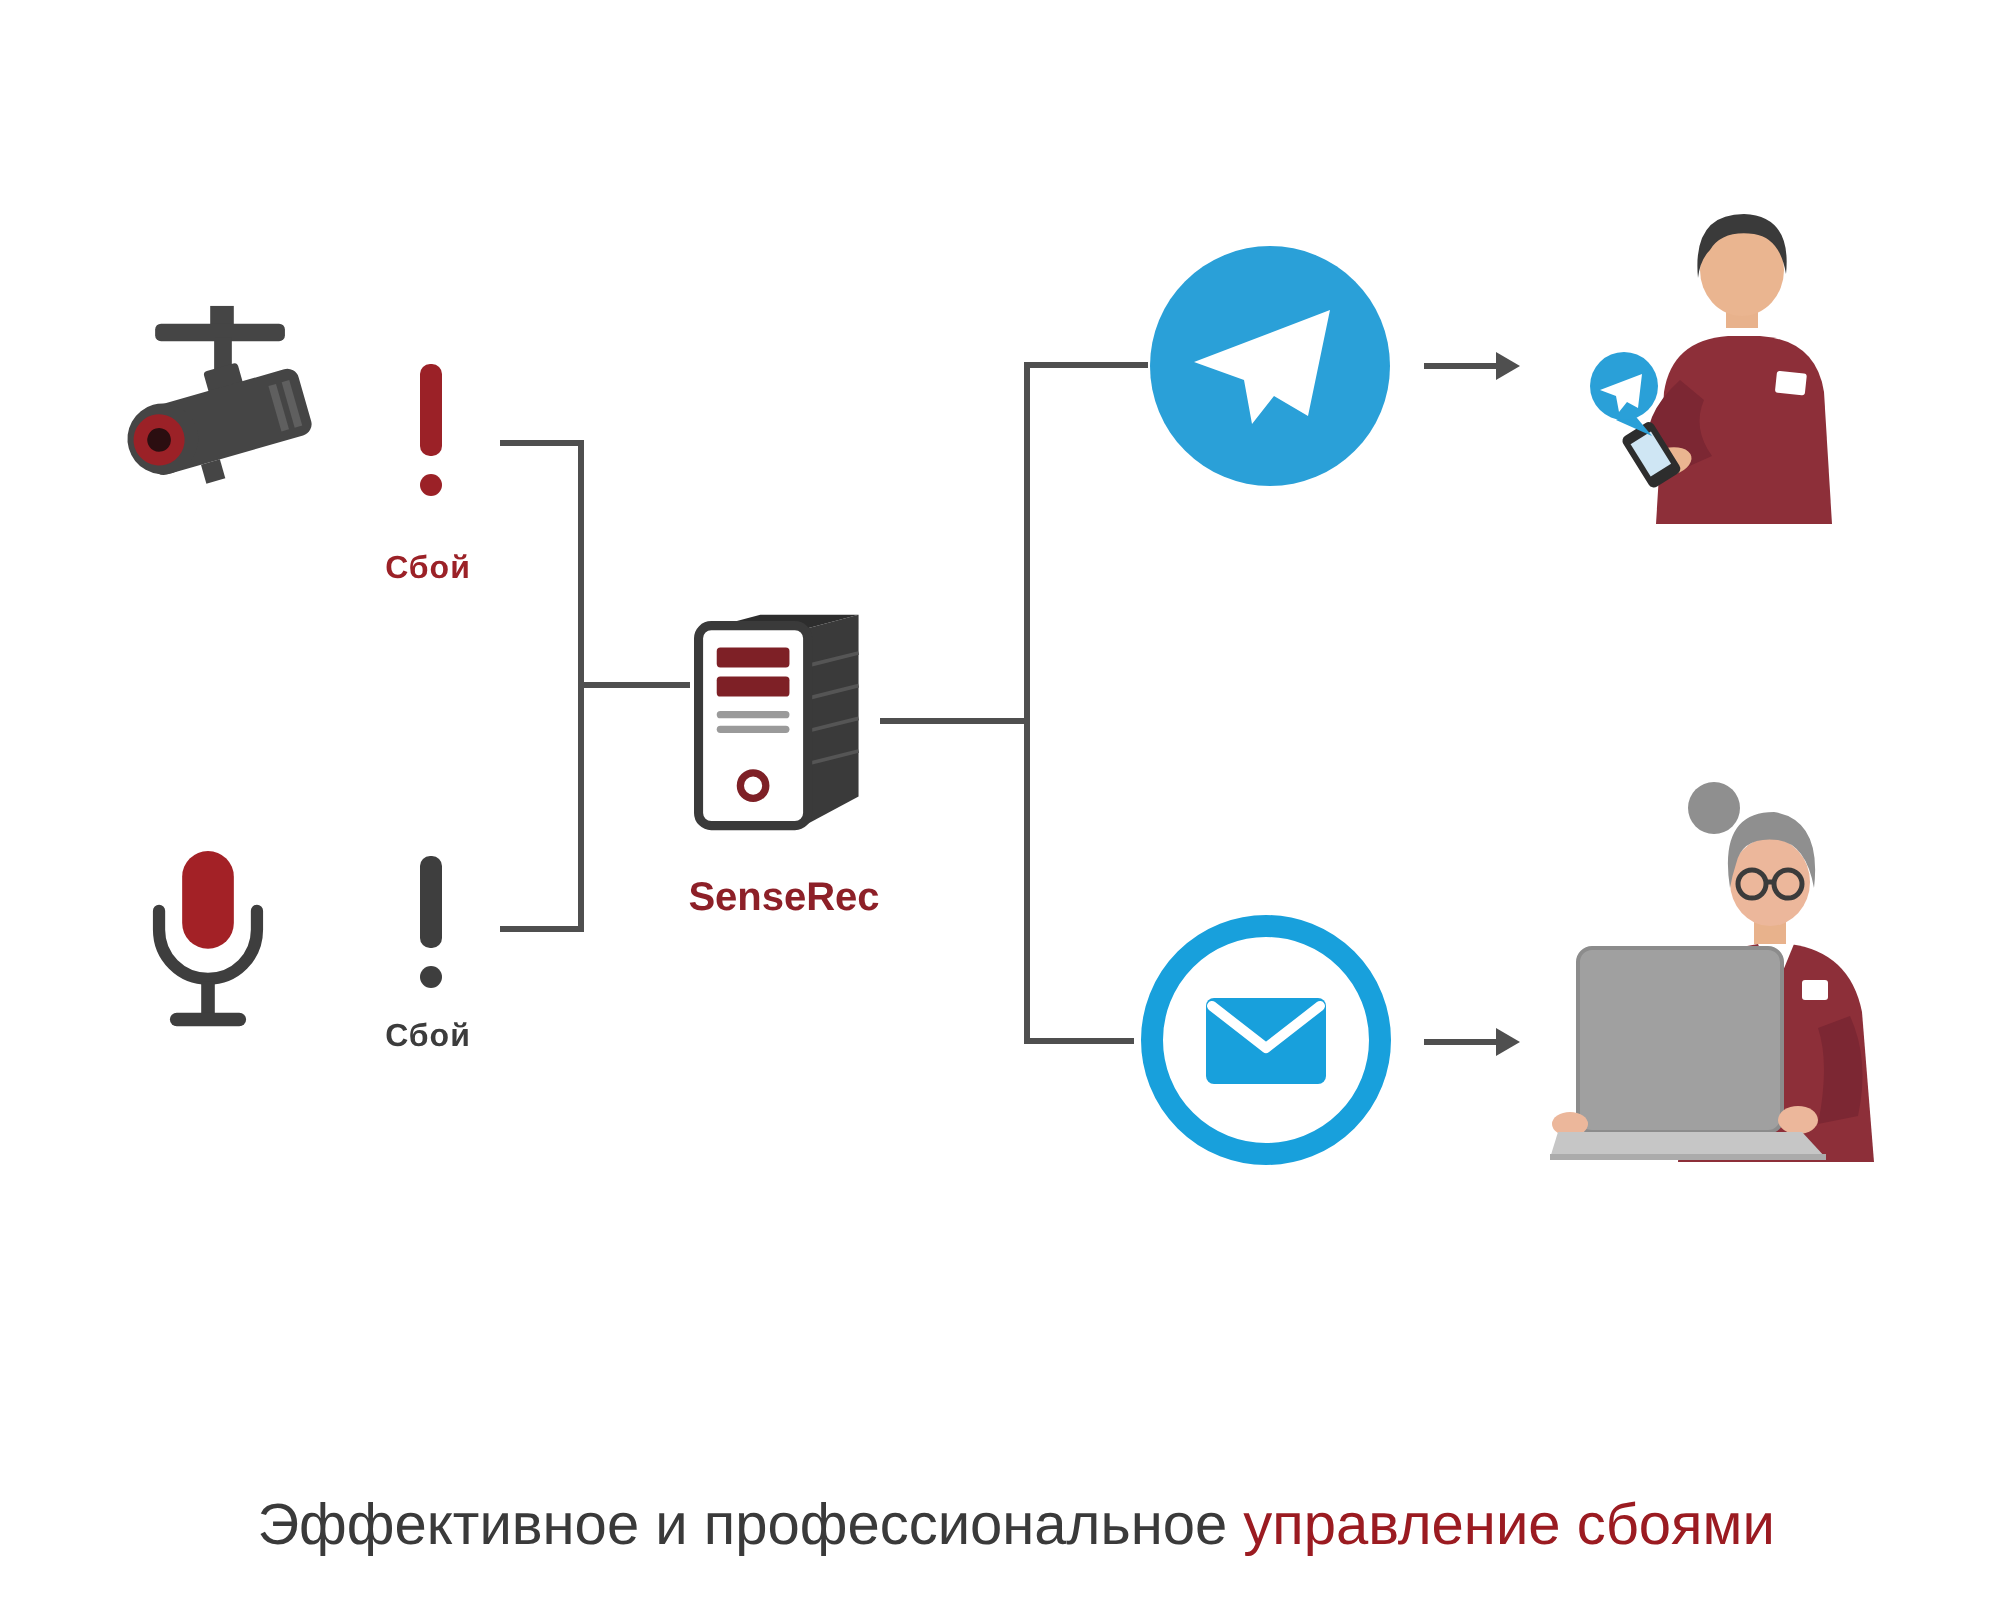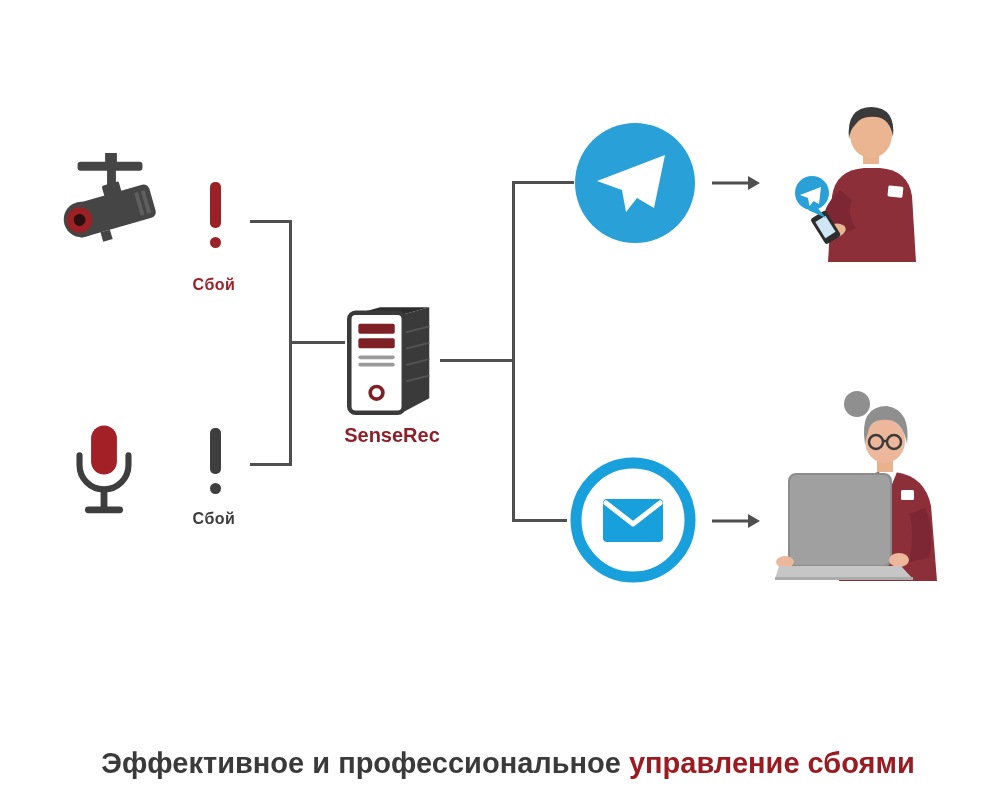--- a/index.html
+++ b/index.html
@@ -27,21 +27,21 @@
   .excl .dot { width:11px; height:11px; border-radius:50%; margin-top:9px; }
   .excl-red .bar, .excl-red .dot { background:#9b2127; }
   .excl-dark .bar, .excl-dark .dot { background:#3e3e3e; }
   .caption {
     position:absolute;
     left:0; top:714;
     top:714px;
     width:1000px;
     text-align:center;
     font-size:29px;
-    font-weight:bold;
+    font-weight:normal;
     color:#3a3a3a;
     white-space:pre-wrap;
   }
   .caption .highlight { color:#9b1b21; }
 </style>
 </head>
 <body>
 
 <div class="abs" style="left:52px; top:150px; width:118px; height:120px;">
   <svg viewBox="0 0 120 120" width="118" height="120">
@@ -99,21 +99,21 @@
     <polygon points="12,14 42,6 96,6 66,14" fill="#2d2d2d"></polygon>
     <rect x="8" y="12" width="60" height="110" rx="7" fill="#ffffff" stroke="#3a3a3a" stroke-width="5"></rect>
     <rect x="18" y="24" width="40" height="11" rx="2" fill="#7e2026"></rect>
     <rect x="18" y="40" width="40" height="11" rx="2" fill="#7e2026"></rect>
     <rect x="18" y="59" width="40" height="4" rx="2" fill="#9a9a9a"></rect>
     <rect x="18" y="67" width="40" height="4" rx="2" fill="#9a9a9a"></rect>
     <circle cx="38" cy="100" r="7" fill="none" stroke="#7e2026" stroke-width="4"></circle>
   </svg>
 </div>
 
-<div class="label server-label" style="left:330px; top:424px; width:124px;text-align:center;">SenseRec</div>
+<div class="label server-label" style="left:330px; top:438px; width:124px;text-align:center;">SenseRec</div>
 
 <div class="line" style="left:440px; top:359px; width:75px; height:3px;"></div>
 <div class="line" style="left:512px; top:181px; width:3px; height:341px;"></div>
 <div class="line" style="left:512px; top:181px; width:62px; height:3px;"></div>
 <div class="line" style="left:512px; top:519px; width:55px; height:3px;"></div>
 
 <div class="abs" style="left:575px; top:123px; width:120px; height:120px;">
   <svg viewBox="0 0 120 120" width="120" height="120">
     <circle cx="60" cy="60" r="60" fill="#2aa0d8"></circle>
     <path d="M90 32 L22 58 L47 67 L51 89 L62 75 L79 85 Z" fill="#ffffff"></path>

